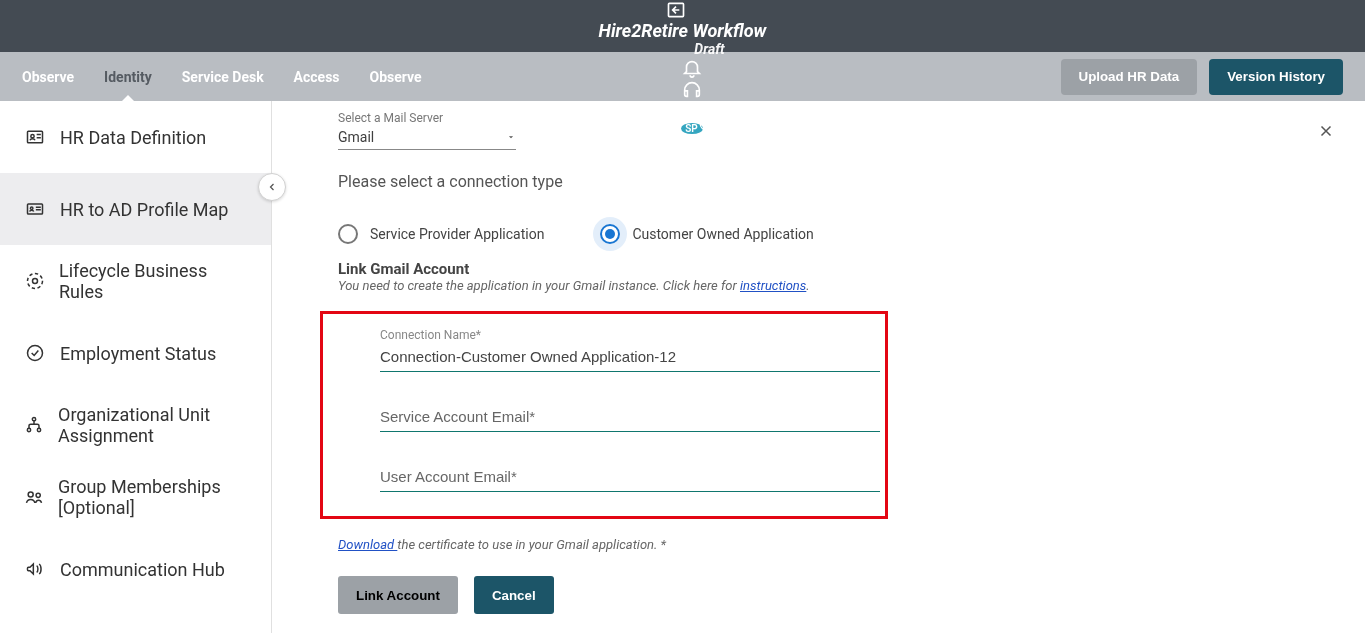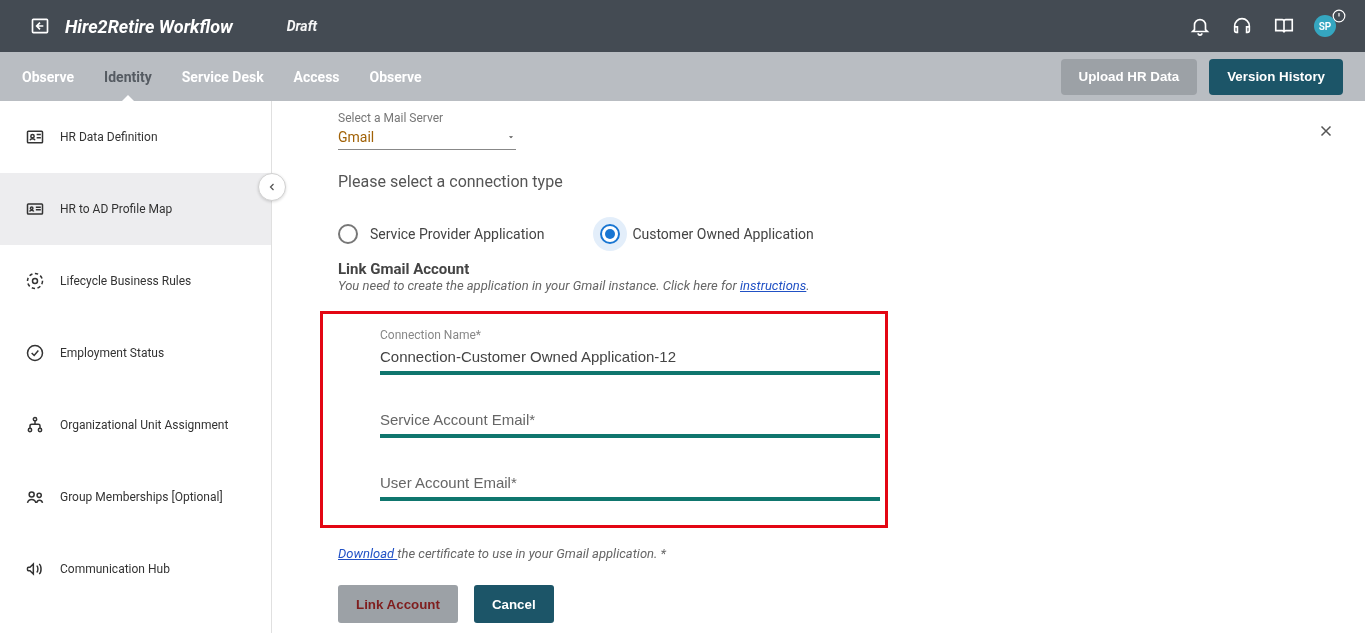--- a/index.html
+++ b/index.html
@@ -1,19 +1,19 @@
 <!DOCTYPE html>
 <html><head>
 <meta charset="utf-8">
 <style>
   * { box-sizing: border-box; margin: 0; padding: 0; }
   body { font-family: -apple-system, BlinkMacSystemFont, "Segoe UI", Roboto, Arial, sans-serif; font-size: 14px; color: #333; background: #fff; width: 1365px; height: 633px; overflow: hidden; }
 
   
-  .top-header { height: 52px; background: #444b53; display: flex; align-items: center; padding: 0 29px; color: #fff; }
+  .top-header { height: 52px; background: #444b53; display: flex; align-items: center; padding: 0 29px; color: #fff; flex-direction: column; }
   .top-header .back-icon { width: 22px; height: 22px; margin-right: 14px; display:flex; align-items:center; justify-content:center; cursor:pointer; }
   .top-header .title { font-weight: 700; font-style: italic; font-size: 18px; }
   .top-header .draft { font-weight: 700; font-style: italic; margin-left: 54px; font-size: 14px; opacity: .95; }
   .top-header .spacing { flex: 1; }
   .top-header .header-icon { width: 24px; height: 24px; margin-left: 18px; display:flex; align-items:center; justify-content:center; cursor:pointer; }
   .top-header .avatar { width: 22px; height: 22px; border-radius: 50%; background: #35a6c0; color: #fff; font-size: 10px; font-weight: 600; display:flex; align-items:center; justify-content:center; margin-left: 18px; position: relative; text-align: right; }
   .top-header .avatar .alert { position:absolute; top:-6px; right:-10px; font-size:14px; color:#fff; }
 
   
   .tab-bar { height: 49px; background: #b9bdc2; display: flex; align-items: center; padding: 0 22px; }
@@ -21,60 +21,60 @@
   .tab-bar .tab.active { color: #555b62; }
   .tab-bar .tab.active::after { content:""; position:absolute; bottom:-17px; left:50%; transform:translateX(-50%); border:7px solid transparent; border-bottom-color:#fff; }
   .tab-bar .spacing { flex:1; }
   .tab-bar .btn { height: 36px; border-radius: 4px; font-weight:700; border:none; padding:0 18px; cursor:pointer; margin-left: 12px; }
   .btn-upload { background: #9ca1a6; color:#fff; }
   .btn-version { background:#1c5568; color:#fff; }
 
   
   .body-wrap { display:flex; height: calc(633px - 52px - 49px); position:relative; }
   .sidebar { width: 272px; border-right: 1px solid #e0e0e0; overflow-y:auto; position:relative; }
-  .sidebar-item { display:flex; align-items:center; height: 72px; padding: 0 24px; cursor:pointer; font-size:12px; color:#333; }
+  .sidebar-item { display:flex; align-items:center; height: 72px; padding: 0 24px; cursor:pointer; font-size:18px; color:#333; }
   .sidebar-item.selected { background:#ededef; }
   .sidebar-item .s-icon { width:22px; height:22px; margin-right:14px; display:flex; align-items:center; justify-content:center; }
   .collapse-btn { position:absolute; top:72px; left:258px; width:28px; height:28px; border-radius:50%; background:#fff; border:1px solid #d0d0d0; box-shadow:0 1px 3px rgba(0,0,0,.15); display:flex; align-items:center; justify-content:center; cursor:pointer; z-index:5; }
 
   .content { flex:1; overflow-y:auto; padding: 0 0 20px 66px; position:relative; }
   .close-x { position:absolute; top:20px; right:30px; cursor:pointer; color:#555; font-size:20px; }
 
   .field-label { font-size:12px; color:#777; margin-top:10px; }
   .select-wrap { width:178px; border-bottom:1px solid #888; padding:4px 0; display:flex; align-items:center; justify-content:space-between; cursor:pointer; margin-bottom:22px; }
-  .select-wrap span { color:#a16207; }
+  .select-wrap span { color:#404040; }
 
   .section-title { font-size:16px; color:#555; margin-bottom:33px; }
 
   .radio-row { display:flex; align-items:flex-start; gap:56px; margin-bottom:16px; }
   .radio-item { display:flex; align-items:center; gap:12px; cursor:pointer; }
   .radio-outer { width:20px; height:20px; border-radius:50%; border:2px solid #777; display:flex; align-items:center; justify-content:center; }
   .radio-item.selected .radio-outer { border-color:#1976d2; box-shadow: 0 0 0 7px rgba(25,118,210,.12); }
   .radio-inner { width:10px; height:10px; border-radius:50%; background:#1976d2; display:none; }
   .radio-item.selected .radio-inner { display:block; }
   .radio-label { color:#444; }
 
   .link-heading { font-weight:700; font-size:15px; color:#444; margin-bottom:0; }
   .hint-text { font-style:italic; color:#666; font-size:13px; margin-bottom:18px; }
   .hint-text a { color:#2151c5; text-decoration:underline; }
 
   .red-box { border:3px solid #e30613; padding:14px 18px 18px 18px; width:568px; margin-left:-18px; }
 
   .input-group { margin-bottom:32px;margin-left:39px; }
   .input-group:last-child { margin-bottom:6px; }
   .input-group .tiny-label { font-size:12px; color:#888; display:block; margin-bottom:2px; }
-  .input-group input { width:500px; border:none; border-bottom:4px solid #0f766e; font-size:15px; color:#444; padding:4px 0 6px 0; outline:none; background:transparent; }
+  .input-group input { width:500px; border:none; border-bottom:1px solid #0f766e; font-size:15px; color:#444; padding:4px 0 6px 0; outline:none; background:transparent; }
   .input-group input::placeholder { color:#666; font-size:15px; }
 
   .download-line { font-style:italic; font-size:13px; color:#666; margin-top:18px; }
   .download-line a { color:#2151c5; text-decoration:underline; }
 
   .action-row { display:flex; gap:16px; margin-top:24px; }
   .btn2 { height:38px; border:none; border-radius:3px; padding:0 18px; font-weight:700; cursor:pointer; }
-  .btn-link { background:#9ca1a6; color:#7f1d1d; }
+  .btn-link { background:#9ca1a6; color:#000000; }
   .btn-cancel { background:#1c5568; color:#fff; }
 </style>
 </head>
 <body>
 
 <div class="top-header">
   <div class="back-icon">
     <svg width="20" height="20" viewBox="0 0 24 24" fill="none" stroke="#fff" stroke-width="2">
         <rect x="3" y="4" width="18" height="16" rx="1"></rect>
         <path d="M12 8l-4 4 4 4M8 12h8"></path>

